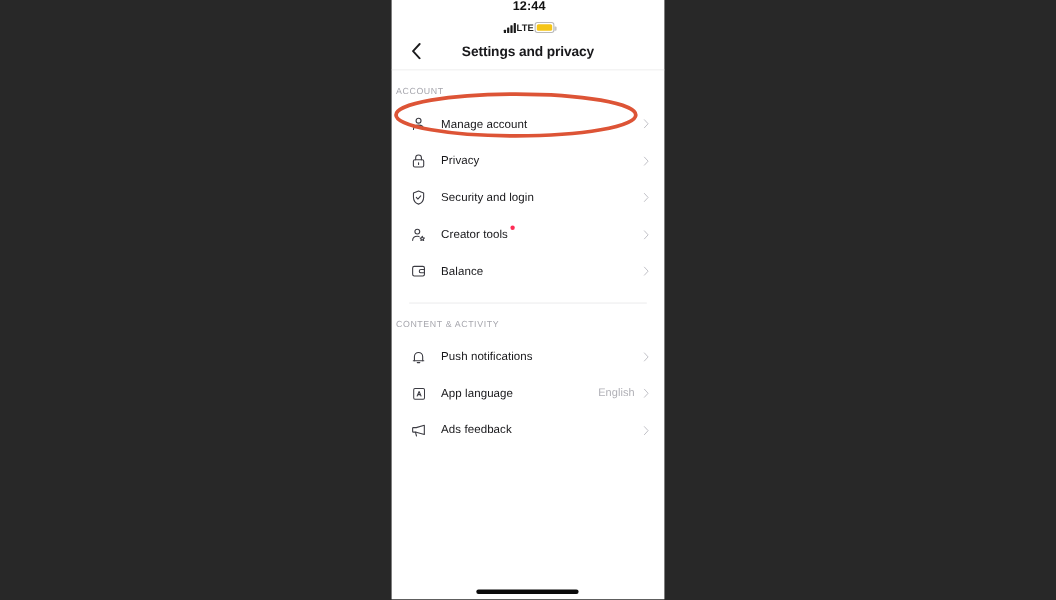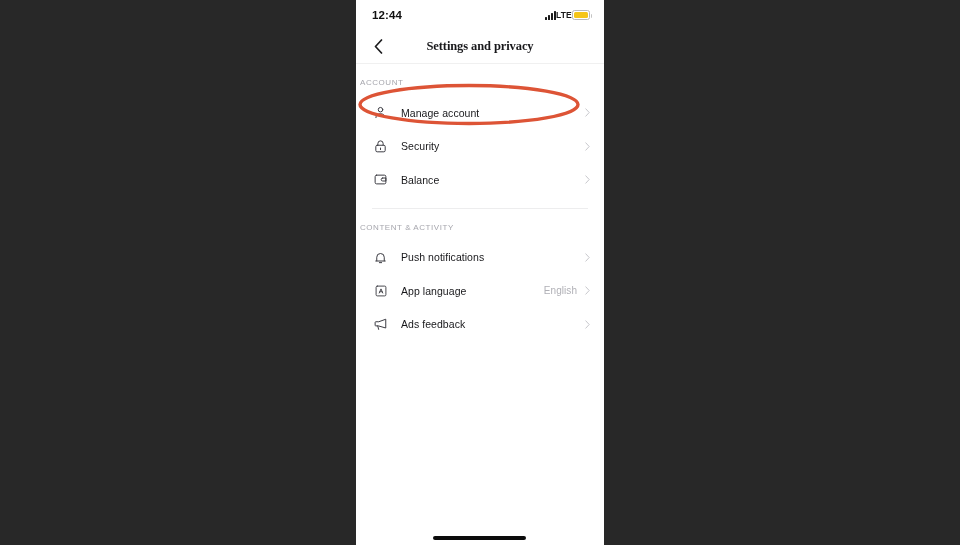--- a/index.html
+++ b/index.html
@@ -23,20 +23,21 @@
     overflow: hidden;
   }
   
   .statusbar {
     position: relative;
     height: 30px;
     display: flex;
     align-items: center;
     justify-content: space-between;
     padding: 0 14px 0 16px;
+    flex-direction: column;
   }
   .status-time {
     font-size: 11.5px;
     font-weight: bold;
     color: #111;
     letter-spacing: .1px;
   }
   .status-right {
     display: flex;
     align-items: center;
@@ -86,21 +87,20 @@
     left: 9px; top: 0; bottom: 0;
     width: 26px;
     display: flex; align-items: center; justify-content: center;
     cursor: pointer;
   }
   .nav-title {
     font-size: 12.5px;
     font-weight: bold;
     color: #18181b;
     letter-spacing: -.1px;
-    font-family: Liberation Serif, serif;
   }
   
   .list { padding-top: 0; }
   .section-label {
     font-size: 8px;
     color: #a6a6ad;
     letter-spacing: .55px;
     padding: 14px 0 9px 4px;
     text-transform: uppercase;
   }
@@ -221,28 +221,58 @@
 
       <div class="row">
         <span class="row-ico">
           <svg width="15" height="15" viewBox="0 0 24 24" fill="none" stroke="currentColor" stroke-width="1.6" stroke-linecap="round" stroke-linejoin="round">
             <rect x="4.5" y="10" width="15" height="10.5" rx="2.2"></rect>
               <path d="M7.8 10V7.2a4.2 4.2 0 018.4 0V10"></path>
               <circle cx="12" cy="14.6" r=".9" fill="currentColor" stroke="none"></circle>
               <path d="M12 15.3v1.6"></path>
           </svg>
         </span>
-        <span class="row-label">Security</span>
-        <span class="row-spacer"></span>
-        <svg class="chev" viewBox="0 0 10 16" fill="none">
-            <path d="M2 1.5L8 8L2 14.5" stroke="currentColor" stroke-width="1.5" stroke-linecap="round" stroke-linejoin="round"></path>
-          </svg>
-      </div>
-
-
+        <span class="row-label">Privacy</span>
+        <span class="row-spacer"></span>
+        <svg class="chev" viewBox="0 0 10 16" fill="none">
+            <path d="M2 1.5L8 8L2 14.5" stroke="currentColor" stroke-width="1.5" stroke-linecap="round" stroke-linejoin="round"></path>
+          </svg>
+      </div>
+
+      <div class="row">
+        <span class="row-ico">
+          <svg width="15" height="15" viewBox="0 0 24 24" fill="none" stroke="currentColor" stroke-width="1.6" stroke-linecap="round" stroke-linejoin="round">
+            <path d="M12 2.6l7.4 3v6.1c0 4.7-3.1 8.6-7.4 10-4.3-1.4-7.4-5.3-7.4-10V5.6z"></path>
+              <path d="M8.8 12l2.2 2.3 4.2-4.6"></path>
+          </svg>
+        </span>
+        <span class="row-label">Security and login</span>
+        <span class="row-spacer"></span>
+        <svg class="chev" viewBox="0 0 10 16" fill="none">
+            <path d="M2 1.5L8 8L2 14.5" stroke="currentColor" stroke-width="1.5" stroke-linecap="round" stroke-linejoin="round"></path>
+          </svg>
+      </div>
+
+      <div class="row">
+        <span class="row-ico">
+          <svg width="15" height="15" viewBox="0 0 24 24" fill="none" stroke="currentColor" stroke-width="1.6" stroke-linecap="round" stroke-linejoin="round">
+            <circle cx="10.2" cy="7.3" r="3.5"></circle>
+              <path d="M3.4 20c0-3.8 3-6 6.8-6 .9 0 1.7.1 2.5.4"></path>
+              <path d="M17.4 14.2l1 2 2.2.3-1.6 1.5.4 2.2-2-1-2 1 .4-2.2-1.6-1.5 2.2-.3z"></path>
+          </svg>
+        </span>
+        <span class="row-label">
+          <span>Creator tools</span>
+          <span class="badge-dot"></span>
+        </span>
+        <span class="row-spacer"></span>
+        <svg class="chev" viewBox="0 0 10 16" fill="none">
+            <path d="M2 1.5L8 8L2 14.5" stroke="currentColor" stroke-width="1.5" stroke-linecap="round" stroke-linejoin="round"></path>
+          </svg>
+      </div>
 
       <div class="row">
         <span class="row-ico">
           <svg width="15" height="15" viewBox="0 0 24 24" fill="none" stroke="currentColor" stroke-width="1.6" stroke-linecap="round" stroke-linejoin="round">
             <rect x="3.4" y="5" width="17.2" height="14" rx="2.4"></rect>
               <path d="M15.5 9.6h5.1v4.8h-5.1a2.4 2.4 0 010-4.8z"></path>
           </svg>
         </span>
         <span class="row-label">Balance</span>
         <span class="row-spacer"></span>

